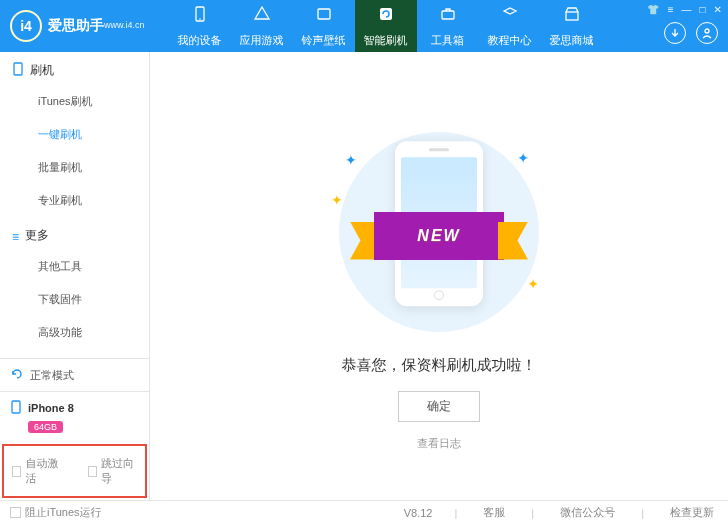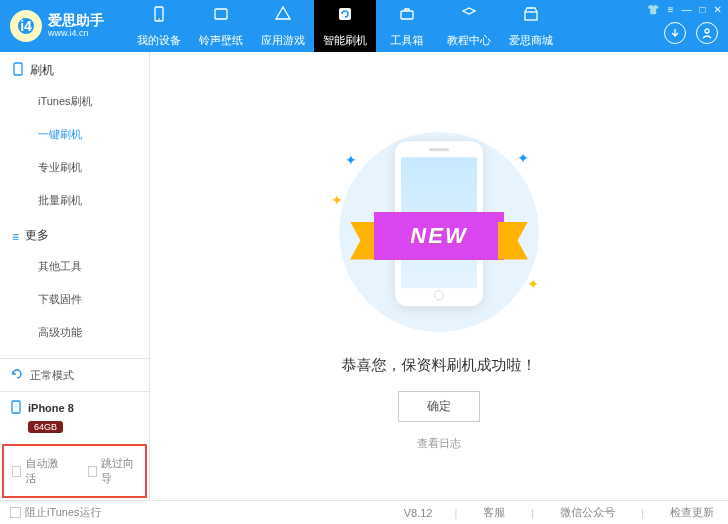--- a/index.html
+++ b/index.html
@@ -1,58 +1,58 @@
 <!DOCTYPE html>
 <html><head>
   <meta charset="utf-8">
   <style>
     * { box-sizing: border-box; margin: 0; padding: 0; }
     body { font-family: "Microsoft YaHei", Arial, sans-serif; width: 728px; height: 524px; overflow: hidden; background: #fff; }
     
     .header { height: 52px; background: #2196F3; display: flex; align-items: center; color: #fff; position: relative; }
     .logo-area { display: flex; align-items: center; padding: 0 10px; }
-    .logo-circle { width: 32px; height: 32px; border: 8px solid #fef9c3; border-radius: 50%; display: flex; align-items: center; justify-content: center; font-weight: bold; font-size: 14px; margin-right: 6px; }
-    .logo-text { display: flex; flex-direction: column; line-height: 1.1; }
+    .logo-circle { width: 32px; height: 32px; border: 2px solid #fef9c3; border-radius: 50%; display: flex; align-items: center; justify-content: center; font-weight: bold; font-size: 14px; margin-right: 6px; }
+    .logo-text { display: flex; flex-direction: row; line-height: 1.1; align-items: center; }
     .logo-title { font-size: 14px; font-weight: bold; }
     .logo-sub { font-size: 9px; opacity: 0.9; }
     .nav-tabs { display: flex; height: 100%; flex: 1; margin-left: 14px; }
     .nav-tab { width: 62px; display: flex; flex-direction: column; align-items: center; justify-content: center; font-size: 11px; cursor: pointer; gap: 10px; }
-    .nav-tab.active { background: #000000; }
+    .nav-tab.active { background: #14532d; }
     .nav-icon { width: 18px; height: 18px; display: flex; align-items: center; justify-content: center; }
     .nav-icon svg { fill: #fff; }
     .win-controls { position: absolute; top: 4px; right: 6px; display: flex; gap: 8px; font-size: 10px; }
     .win-btn { cursor: pointer; opacity: 0.9; }
     .right-icons { position: absolute; right: 10px; bottom: 8px; display: flex; gap: 10px; }
     .circle-btn { width: 22px; height: 22px; border: 1.5px solid #fff; border-radius: 50%; display: flex; align-items: center; justify-content: center; cursor: pointer; }
     
     .body { display: flex; height: calc(100% - 52px - 24px); }
     .sidebar { width: 150px; border-right: 1px solid #e5e5e5; display: flex; flex-direction: column; }
     .sb-section-title { display: flex; align-items: flex-end; padding: 10px 12px 6px; font-size: 12px; color: #333; gap: 6px; font-weight: 500; }
     .sb-title-icon { color: #2196F3; }
     .sb-item { padding: 9px 12px 9px 38px; font-size: 11px; color: #555; cursor: pointer; }
     .sb-item.active { color: #2196F3; }
     
     .status-block { margin-top: auto; border-top: 1px solid #e5e5e5; padding: 8px 10px; display: flex; align-items: center; gap: 6px; font-size: 11px; color: #555; }
     .status-block .icon-c { color: #2196F3; }
     .device-block { border-top: 1px solid #e5e5e5; padding: 8px 10px; }
     .device-row { display: flex; align-items: center; gap: 6px; font-size: 11px; font-weight: bold; color: #333; }
-    .badge { display: inline-block; background: #7f1d1d; color: #fff; font-size: 9px; padding: 1px 6px; border-radius: 3px; margin-top: 4px; margin-left: 18px; font-weight: normal; }
+    .badge { display: inline-block; background: #ec4899; color: #fff; font-size: 9px; padding: 1px 6px; border-radius: 3px; margin-top: 4px; margin-left: 18px; font-weight: normal; }
     .checkbox-row { border-top: 1px solid #e5e5e5; padding: 10px 8px; display: flex; gap: 26px; font-size: 11px; color: #888; border: 2px solid #e74c3c; margin: 2px; }
     .cb { display: flex; align-items: center; gap: 4px; cursor: pointer; }
     .cb-box { width: 11px; height: 11px; border: 1px solid #ccc; background: #fff; }
     
     .content { flex: 1; display: flex; flex-direction: column; align-items: center; justify-content: center; position: relative; padding-top: 30px; }
     .illustration { position: relative; width: 240px; height: 200px; }
     .big-circle { position: absolute; left: 50%; top: 50%; transform: translate(-50%, -50%); width: 200px; height: 200px; border-radius: 50%; background: #e8f4fd; }
     .phone { position: absolute; left: 50%; top: 50%; transform: translate(-50%, -55%); width: 88px; height: 165px; background: #fff; border-radius: 12px; box-shadow: 0 2px 12px rgba(0,0,0,0.1); }
     .phone-screen { position: absolute; left: 6px; right: 6px; top: 16px; bottom: 18px; background: linear-gradient(180deg, #c8e9ff 0%, #e6f4ff 100%); border-radius: 2px; }
     .phone-dot { position: absolute; bottom: 6px; left: 50%; transform: translateX(-50%); width: 10px; height: 10px; border: 1.5px solid #ddd; border-radius: 50%; }
     .phone-speaker { position: absolute; top: 7px; left: 50%; transform: translateX(-50%); width: 20px; height: 3px; background: #ddd; border-radius: 2px; }
     .ribbon { position: absolute; left: 50%; top: 52%; transform: translate(-50%, -50%); width: 170px; height: 48px; z-index: 2; }
-    .ribbon-main { position: absolute; left: 20px; right: 20px; top: 0; bottom: 0; background: #d946ef; display: flex; align-items: center; justify-content: center; color: #fff; font-weight: bold; font-size: 22px; letter-spacing: 2px; font-style: italic; text-shadow: 0 1px 1px rgba(180,140,0,.4); }
+    .ribbon-main { position: absolute; left: 20px; right: 20px; top: 0; bottom: 0; background: #a21caf; display: flex; align-items: center; justify-content: center; color: #fff; font-weight: bold; font-size: 16px; letter-spacing: 2px; font-style: italic; text-shadow: 0 1px 1px rgba(180,140,0,.4); }
     .ribbon-left, .ribbon-right { position: absolute; top: 10px; width: 30px; height: 38px; background: #ffb300; }
     .ribbon-left { left: -4px; clip-path: polygon(0 0, 100% 0, 100% 100%, 0 100%, 35% 50%); }
     .ribbon-right { right: -4px; clip-path: polygon(0 0, 100% 0, 65% 50%, 100% 100%, 0 100%); }
     .sparkle { position: absolute; color: #2196F3; font-size: 14px; }
     .s1 { top: 20px; left: 26px; } .s2 { top: 60px; left: 12px; color:#ffc107; }
     .s3 { top: 18px; right: 30px; } .s4 { bottom: 40px; right: 20px; color:#ffc107; }
     
     .msg { margin-top: 24px; font-size: 15px; color: #333; }
     .confirm-btn { margin-top: 16px; padding: 6px 28px; border: 1px solid #ccc; background: #fff; font-size: 12px; color: #555; cursor: pointer; }
     .log-link { margin-top: 14px; font-size: 11px; color: #999; cursor: pointer; }
@@ -80,32 +80,32 @@
           <svg width="16" height="16" viewBox="0 0 16 16">
             <rect x="4" y="1" width="8" height="14" rx="1" fill="none" stroke="#fff" stroke-width="1.3"></rect>
             <circle cx="8" cy="13" r="0.8"></circle>
           </svg>
         </span>
         <span>我的设备</span>
       </div>
     <div class="nav-tab">
         <span class="nav-icon">
           <svg width="16" height="16" viewBox="0 0 16 16">
+            <path d="M8 1 L15 13 H1 Z" fill="none" stroke="#fff" stroke-width="1.3"></path>
+          </svg>
+        </span>
+        <span>应用游戏</span>
+      </div>
+    <div class="nav-tab">
+        <span class="nav-icon">
+          <svg width="16" height="16" viewBox="0 0 16 16">
             <rect x="2" y="3" width="12" height="10" rx="1" fill="none" stroke="#fff" stroke-width="1.3"></rect>
           </svg>
         </span>
         <span>铃声壁纸</span>
-      </div>
-    <div class="nav-tab">
-        <span class="nav-icon">
-          <svg width="16" height="16" viewBox="0 0 16 16">
-            <path d="M8 1 L15 13 H1 Z" fill="none" stroke="#fff" stroke-width="1.3"></path>
-          </svg>
-        </span>
-        <span>应用游戏</span>
       </div>
     <div class="nav-tab active">
         <span class="nav-icon">
           <svg width="16" height="16" viewBox="0 0 16 16">
             <rect x="2" y="2" width="12" height="12" rx="2" fill="#fff"></rect>
             <path d="M5 8 A3 3 0 1 1 8 11" fill="none" stroke="#2196F3" stroke-width="1.5"></path>
           </svg>
         </span>
         <span>智能刷机</span>
       </div>
@@ -161,22 +161,22 @@
 <div class="body">
   <div class="sidebar">
     <div class="sb-section-title">
       <span class="sb-title-icon"><svg width="12" height="14" viewBox="0 0 12 14">
             <rect x="2" y="1" width="8" height="12" rx="1" fill="none" stroke="#2196F3" stroke-width="1.3"></rect>
           </svg></span>
       <span>刷机</span>
     </div>
     <div class="sb-item">iTunes刷机</div>
     <div class="sb-item active">一键刷机</div>
+    <div class="sb-item">批量刷机</div>
     <div class="sb-item">专业刷机</div>
-    <div class="sb-item">批量刷机</div>
     <div class="sb-section-title">
       <span class="sb-title-icon">≡</span>
       <span>更多</span>
     </div>
     <div class="sb-item">其他工具</div>
     <div class="sb-item">下载固件</div>
     <div class="sb-item">高级功能</div>
 
     <div class="status-block">
       <span class="icon-c"><svg width="14" height="14" viewBox="0 0 14 14">

